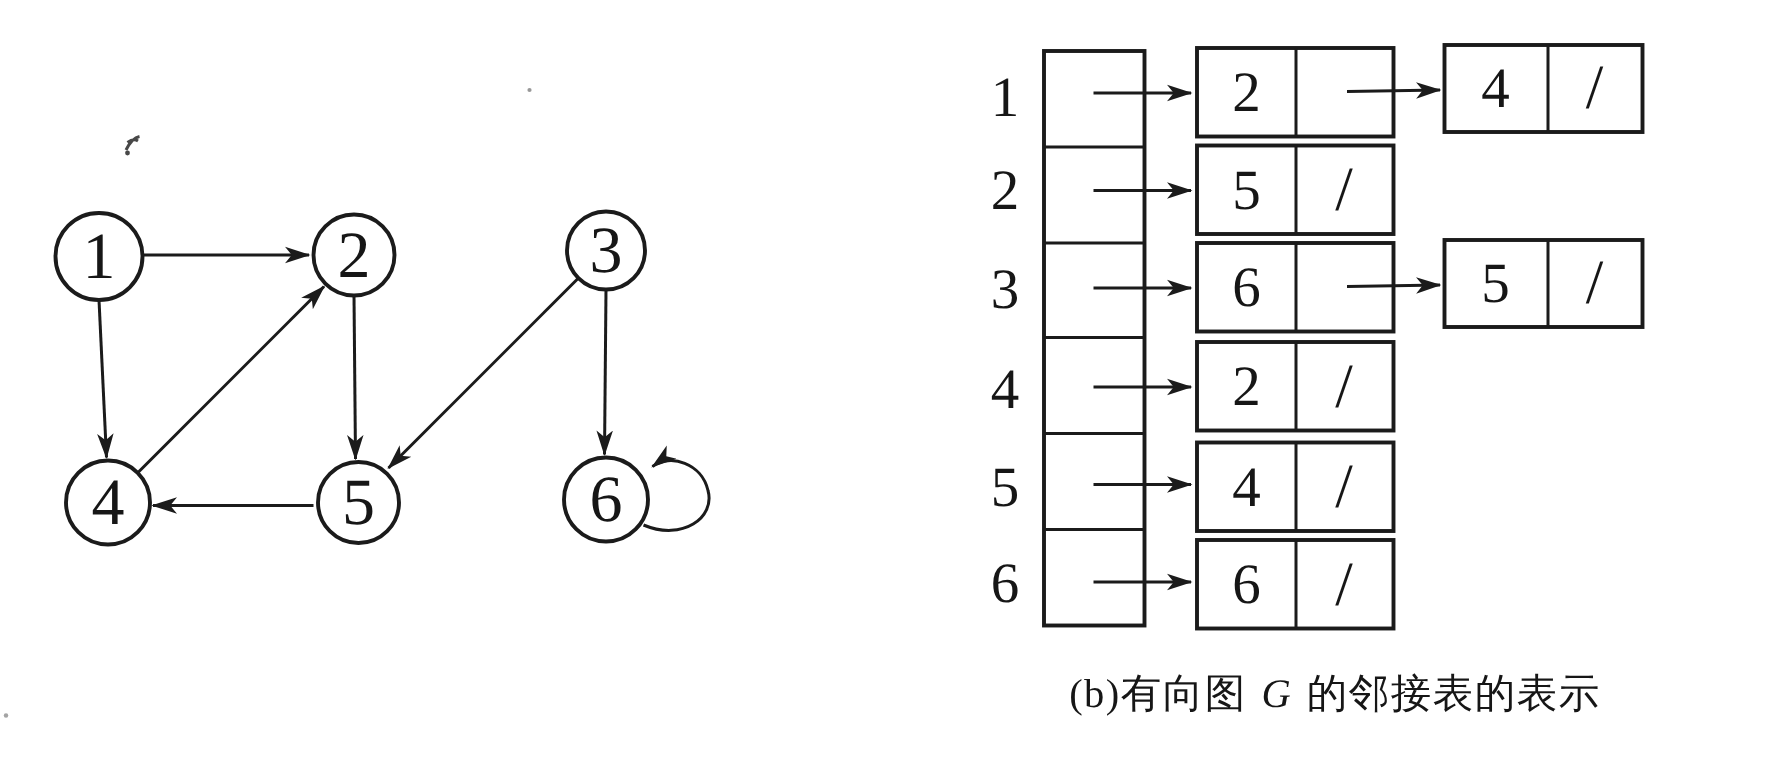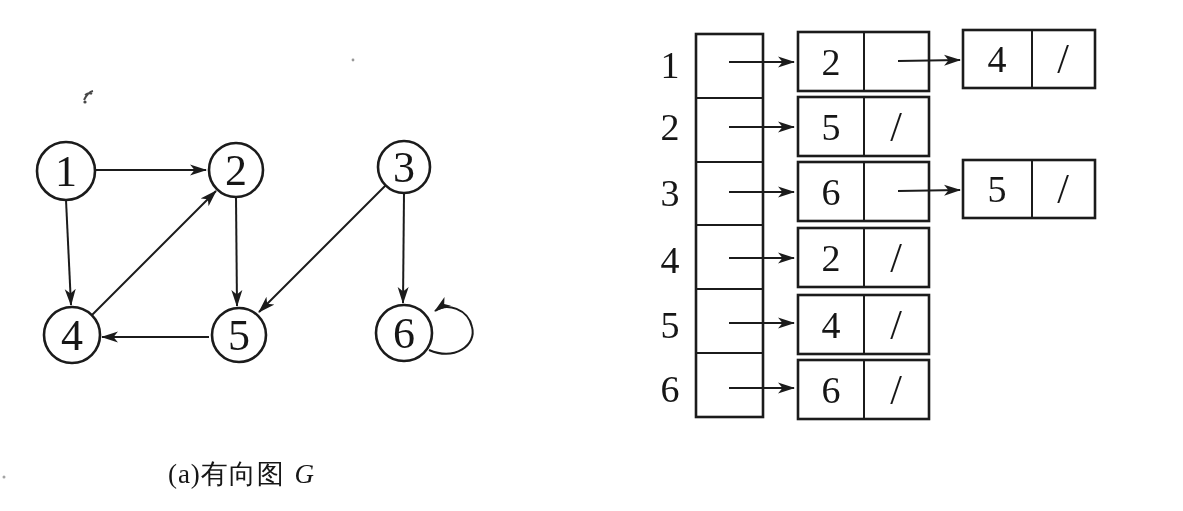--- a/index.html
+++ b/index.html
@@ -132,17 +132,17 @@
       </g>
       <g>
         <rect class="bx" x="963" y="160" width="132" height="58"></rect>
         <line class="ln" x1="1032" y1="160" x2="1032" y2="218"></line>
         <text class="dg" x="997" y="189" text-anchor="middle" dominant-baseline="central">5</text>
         <text class="sl" x="1063" y="189" text-anchor="middle" dominant-baseline="central">/</text>
       </g>
     </g>
   </svg>
 
-  <div class="caption cap-a">
-    <span>(a)有向图 </span><span class="g">G</span>
+  <div class="caption cap-b">
+    <span>(b)有向图 </span><span class="g">G</span><span> 的邻接表的表示</span>
   </div>
 
 </div>
 
 </body></html>

